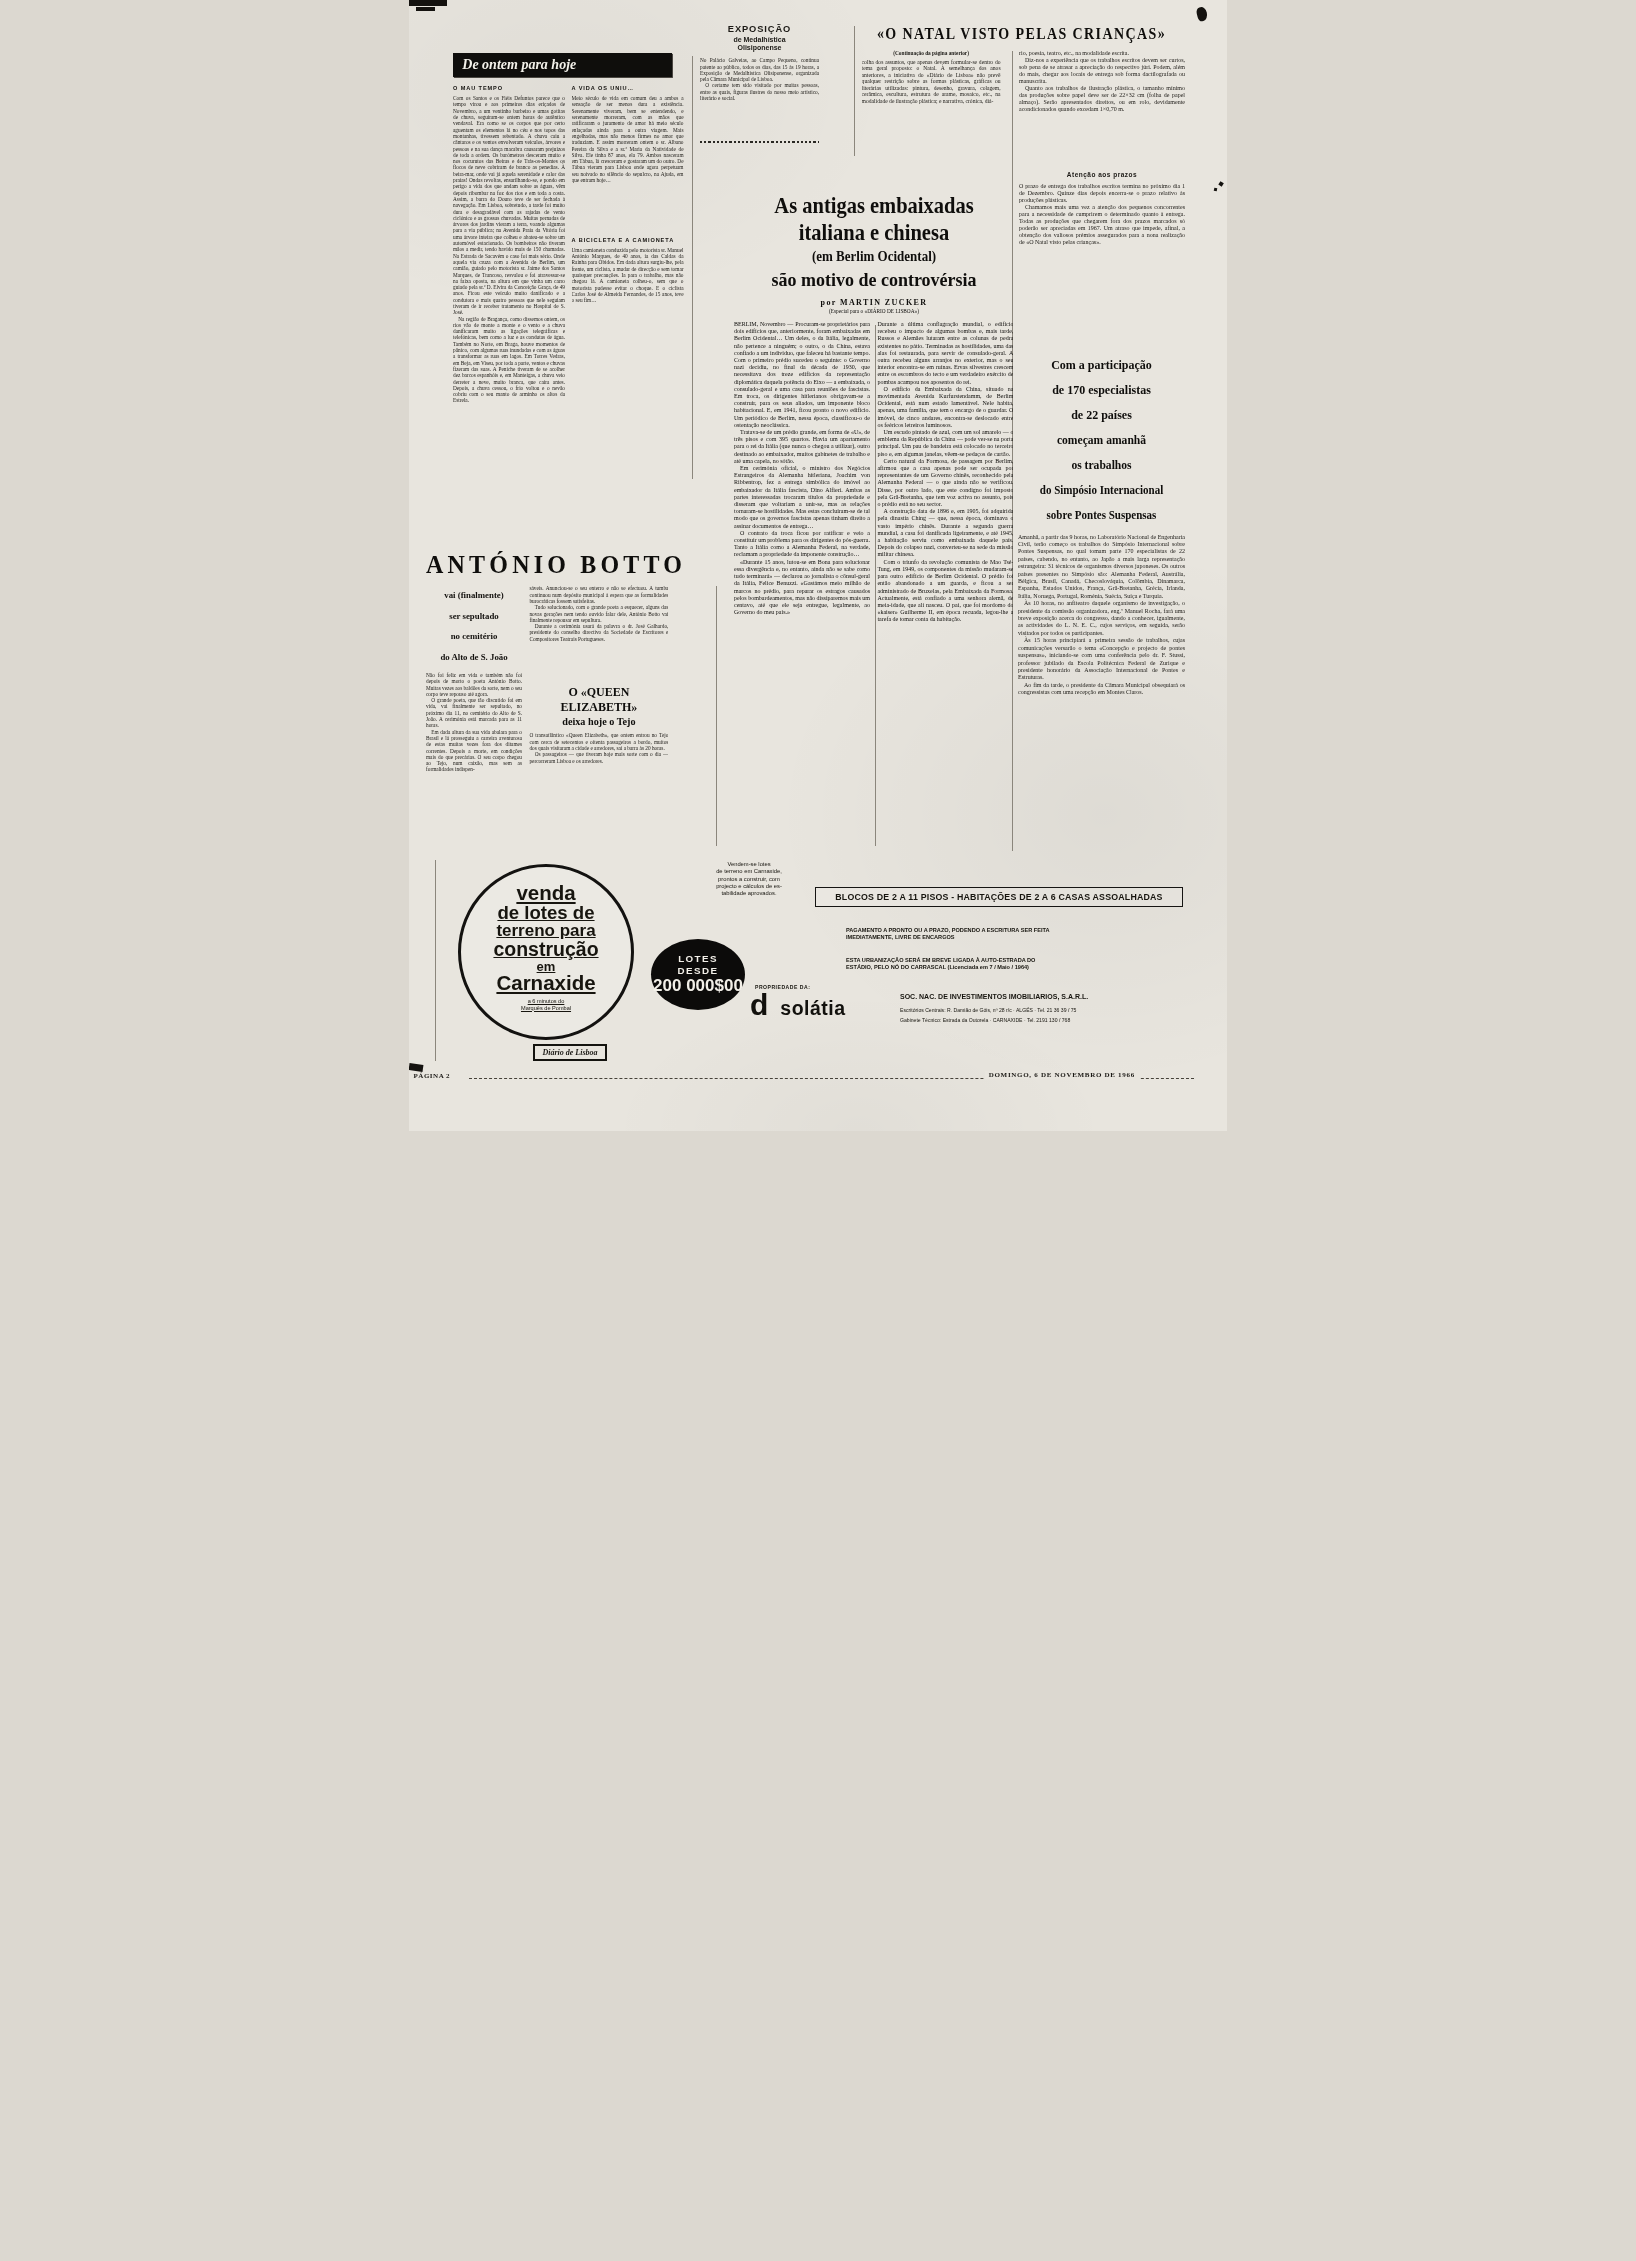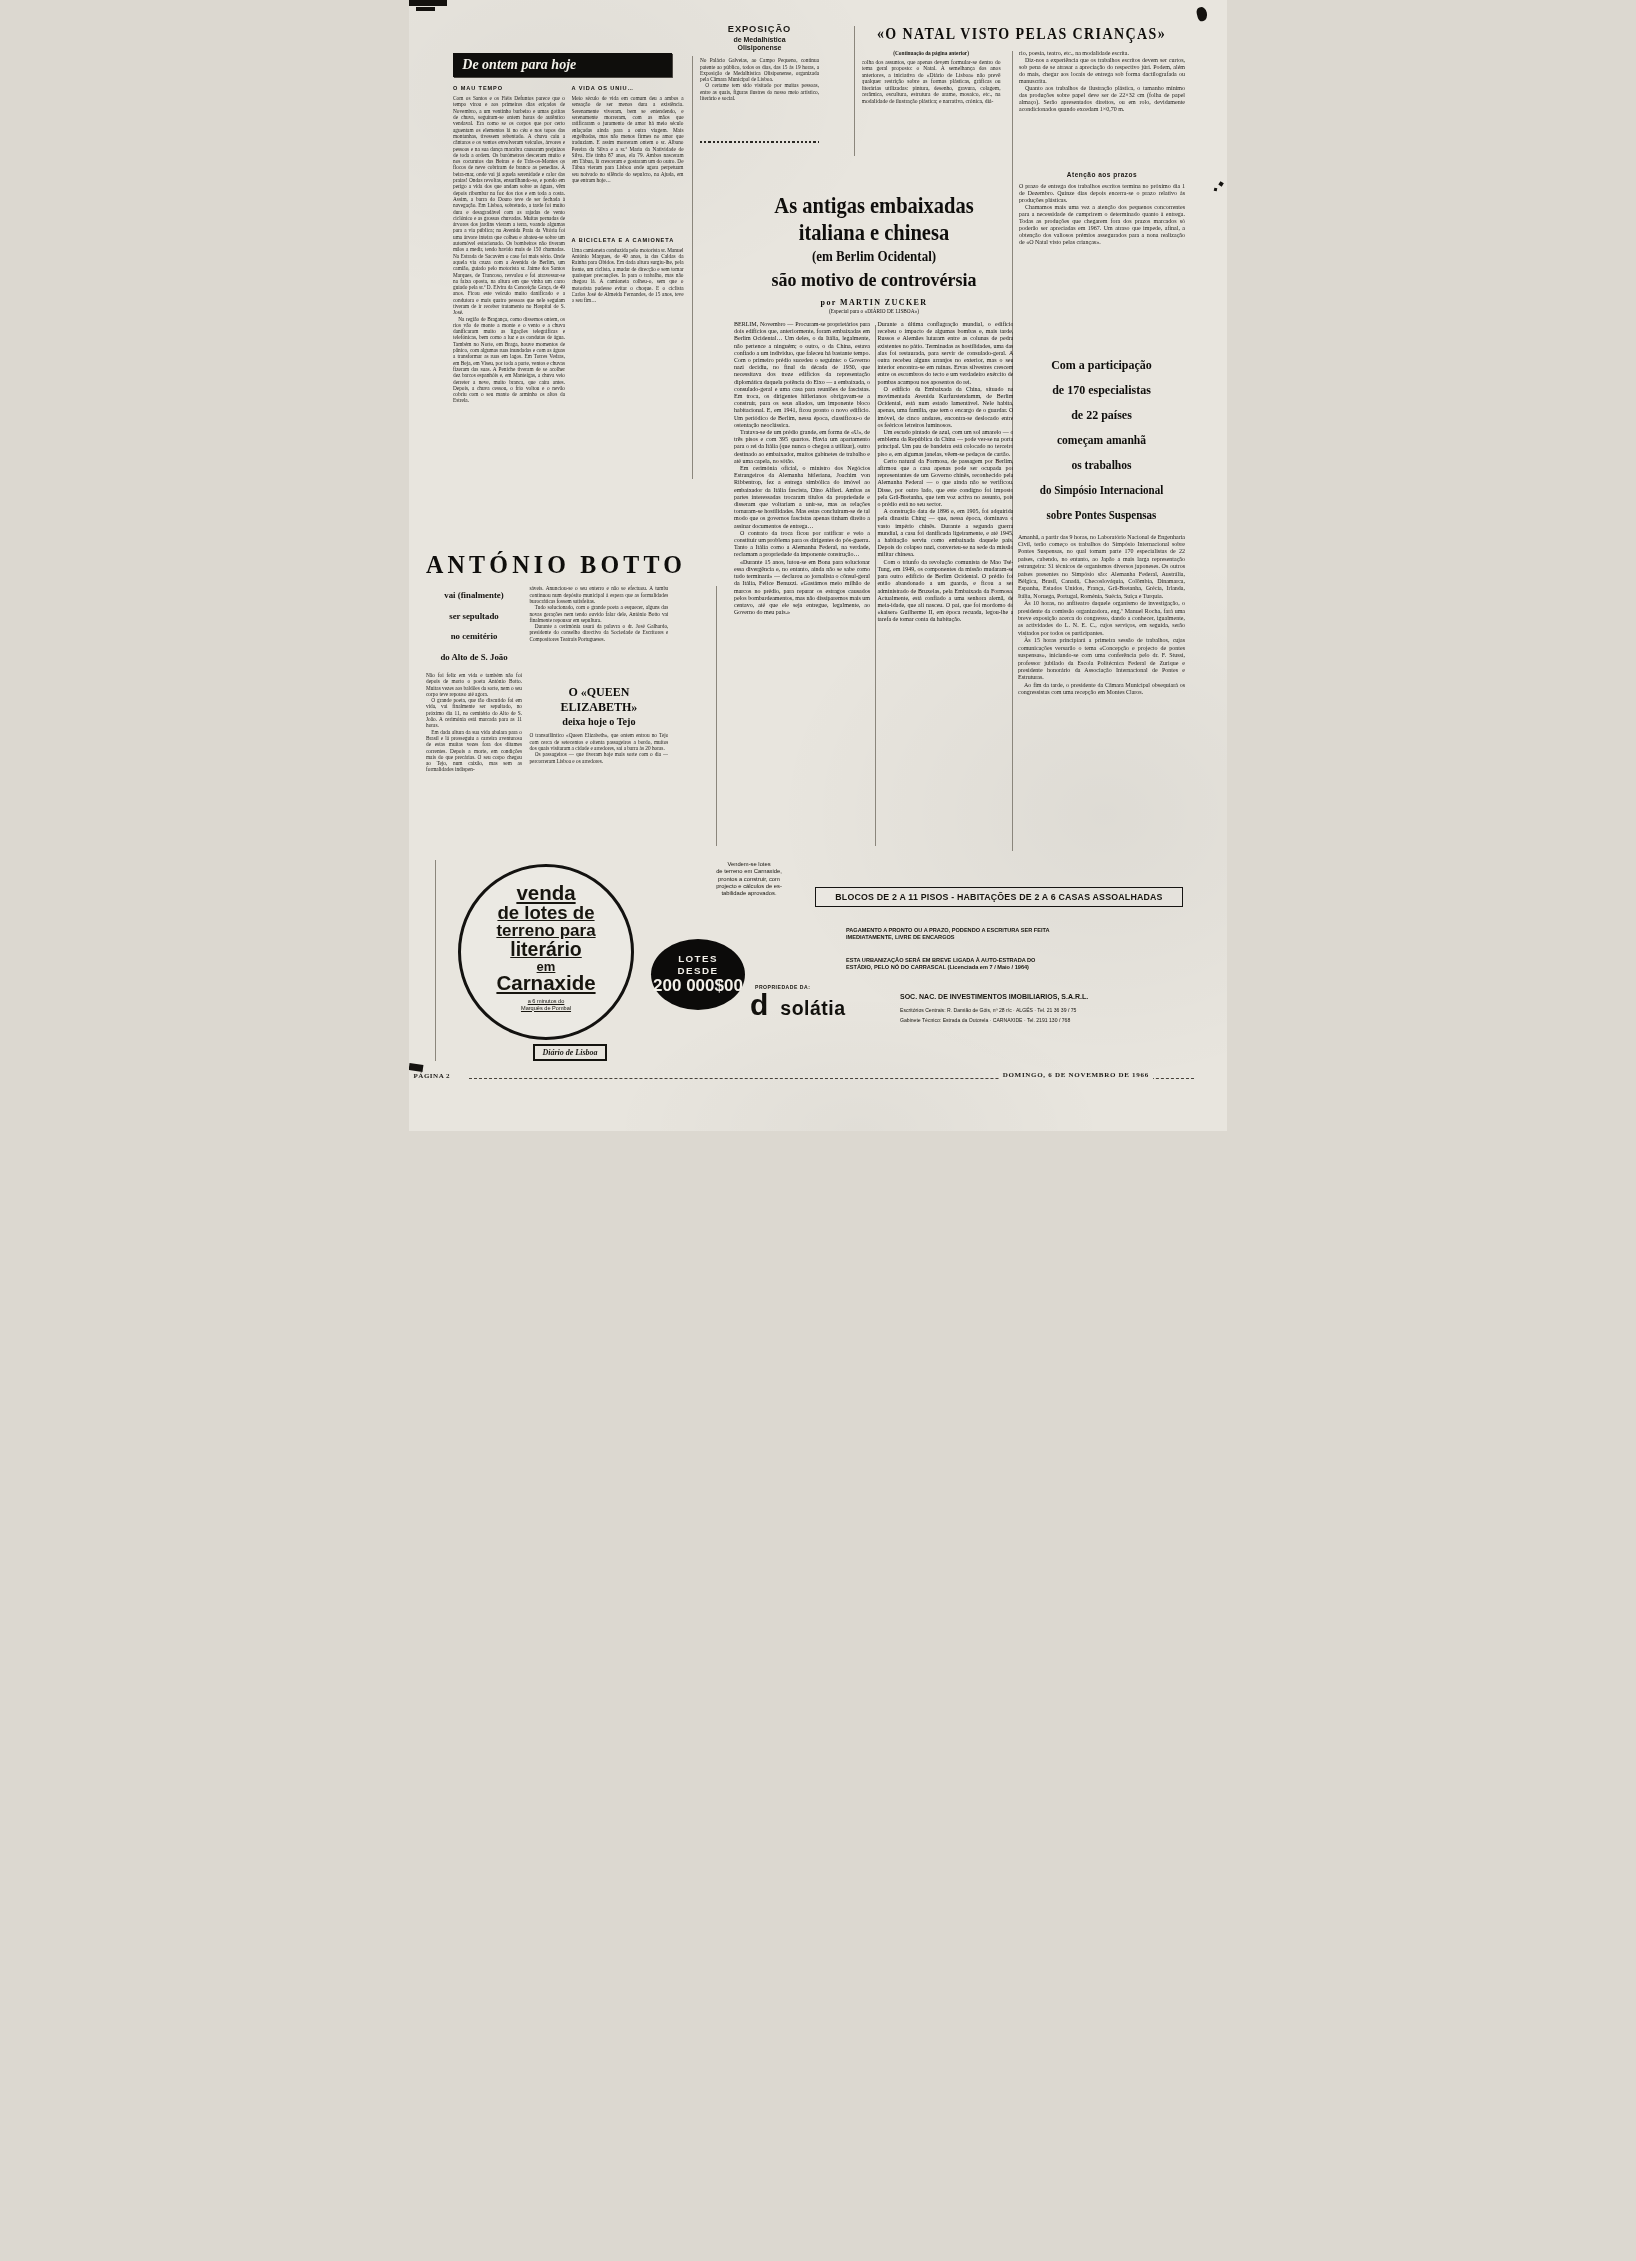--- a/index.html
+++ b/index.html
@@ -110,21 +110,21 @@
   .brand-name{font-weight:bold;font-size:19.5px;line-height:30px;letter-spacing:0.5px;margin-left:12px;}
   .ad-company{position:absolute;left:470px;top:135px;width:301px;font-weight:bold;font-size:7px;}
   .ad-addr1{position:absolute;left:470px;top:149px;width:301px;font-size:5.1px;}
   .ad-addr2{position:absolute;left:470px;top:159px;width:301px;font-size:5.1px;}
 
   
   .fdash{position:absolute;left:60px;top:1078px;width:725px;border-top:0.9px dashed #46423a;}
   .fpage{position:absolute;left:4.6px;top:1072px;font-weight:bold;font-size:7px;letter-spacing:0.5px;}
   .flogo{position:absolute;left:125px;top:1045px;padding:1.9px 7.4px;border:0.7px solid #14130f;outline:0.7px solid #14130f;
     outline-offset:0.9px;background:#e8e5de;font-style:italic;font-weight:bold;font-size:8px;}
-  .fdate{position:absolute;left:576px;top:1071px;font-weight:bold;font-size:7px;letter-spacing:0.7px;background:#e8e5de;padding:0 3.7px;margin-left:14px;}
+  .fdate{position:absolute;left:576px;top:1071px;font-weight:bold;font-size:7px;letter-spacing:0.7px;background:#e8e5de;padding:0 3.7px;}
 </style>
 </head>
 <body>
 
 <div class="page">
 
   <div class="mark mark-tl"></div>
   <div class="mark mark-tl2"></div>
   <div class="mark mark-tr"></div>
   <div class="mark mark-r1"></div>
@@ -244,21 +244,21 @@
       </div>
     </div>
   </section>
 
   <section class="ad">
     <div class="ad-rule-left"></div>
     <div class="ad-circle">
       <div class="cl cl0">venda</div>
       <div class="cl cl1">de lotes de</div>
       <div class="cl cl2">terreno para</div>
-      <div class="cl cl3">literário</div>
+      <div class="cl cl3">construção</div>
       <div class="cl cl4">em</div>
       <div class="cl cl5">Carnaxide</div>
       <div class="circle-sub">a 6 minutos do
 Marquês de Pombal</div>
     </div>
     <div class="ad-oval">
       <div class="ov0">LOTES</div>
       <div class="ov1">DESDE</div>
       <div class="ov2">200 000$00</div>
     </div>

